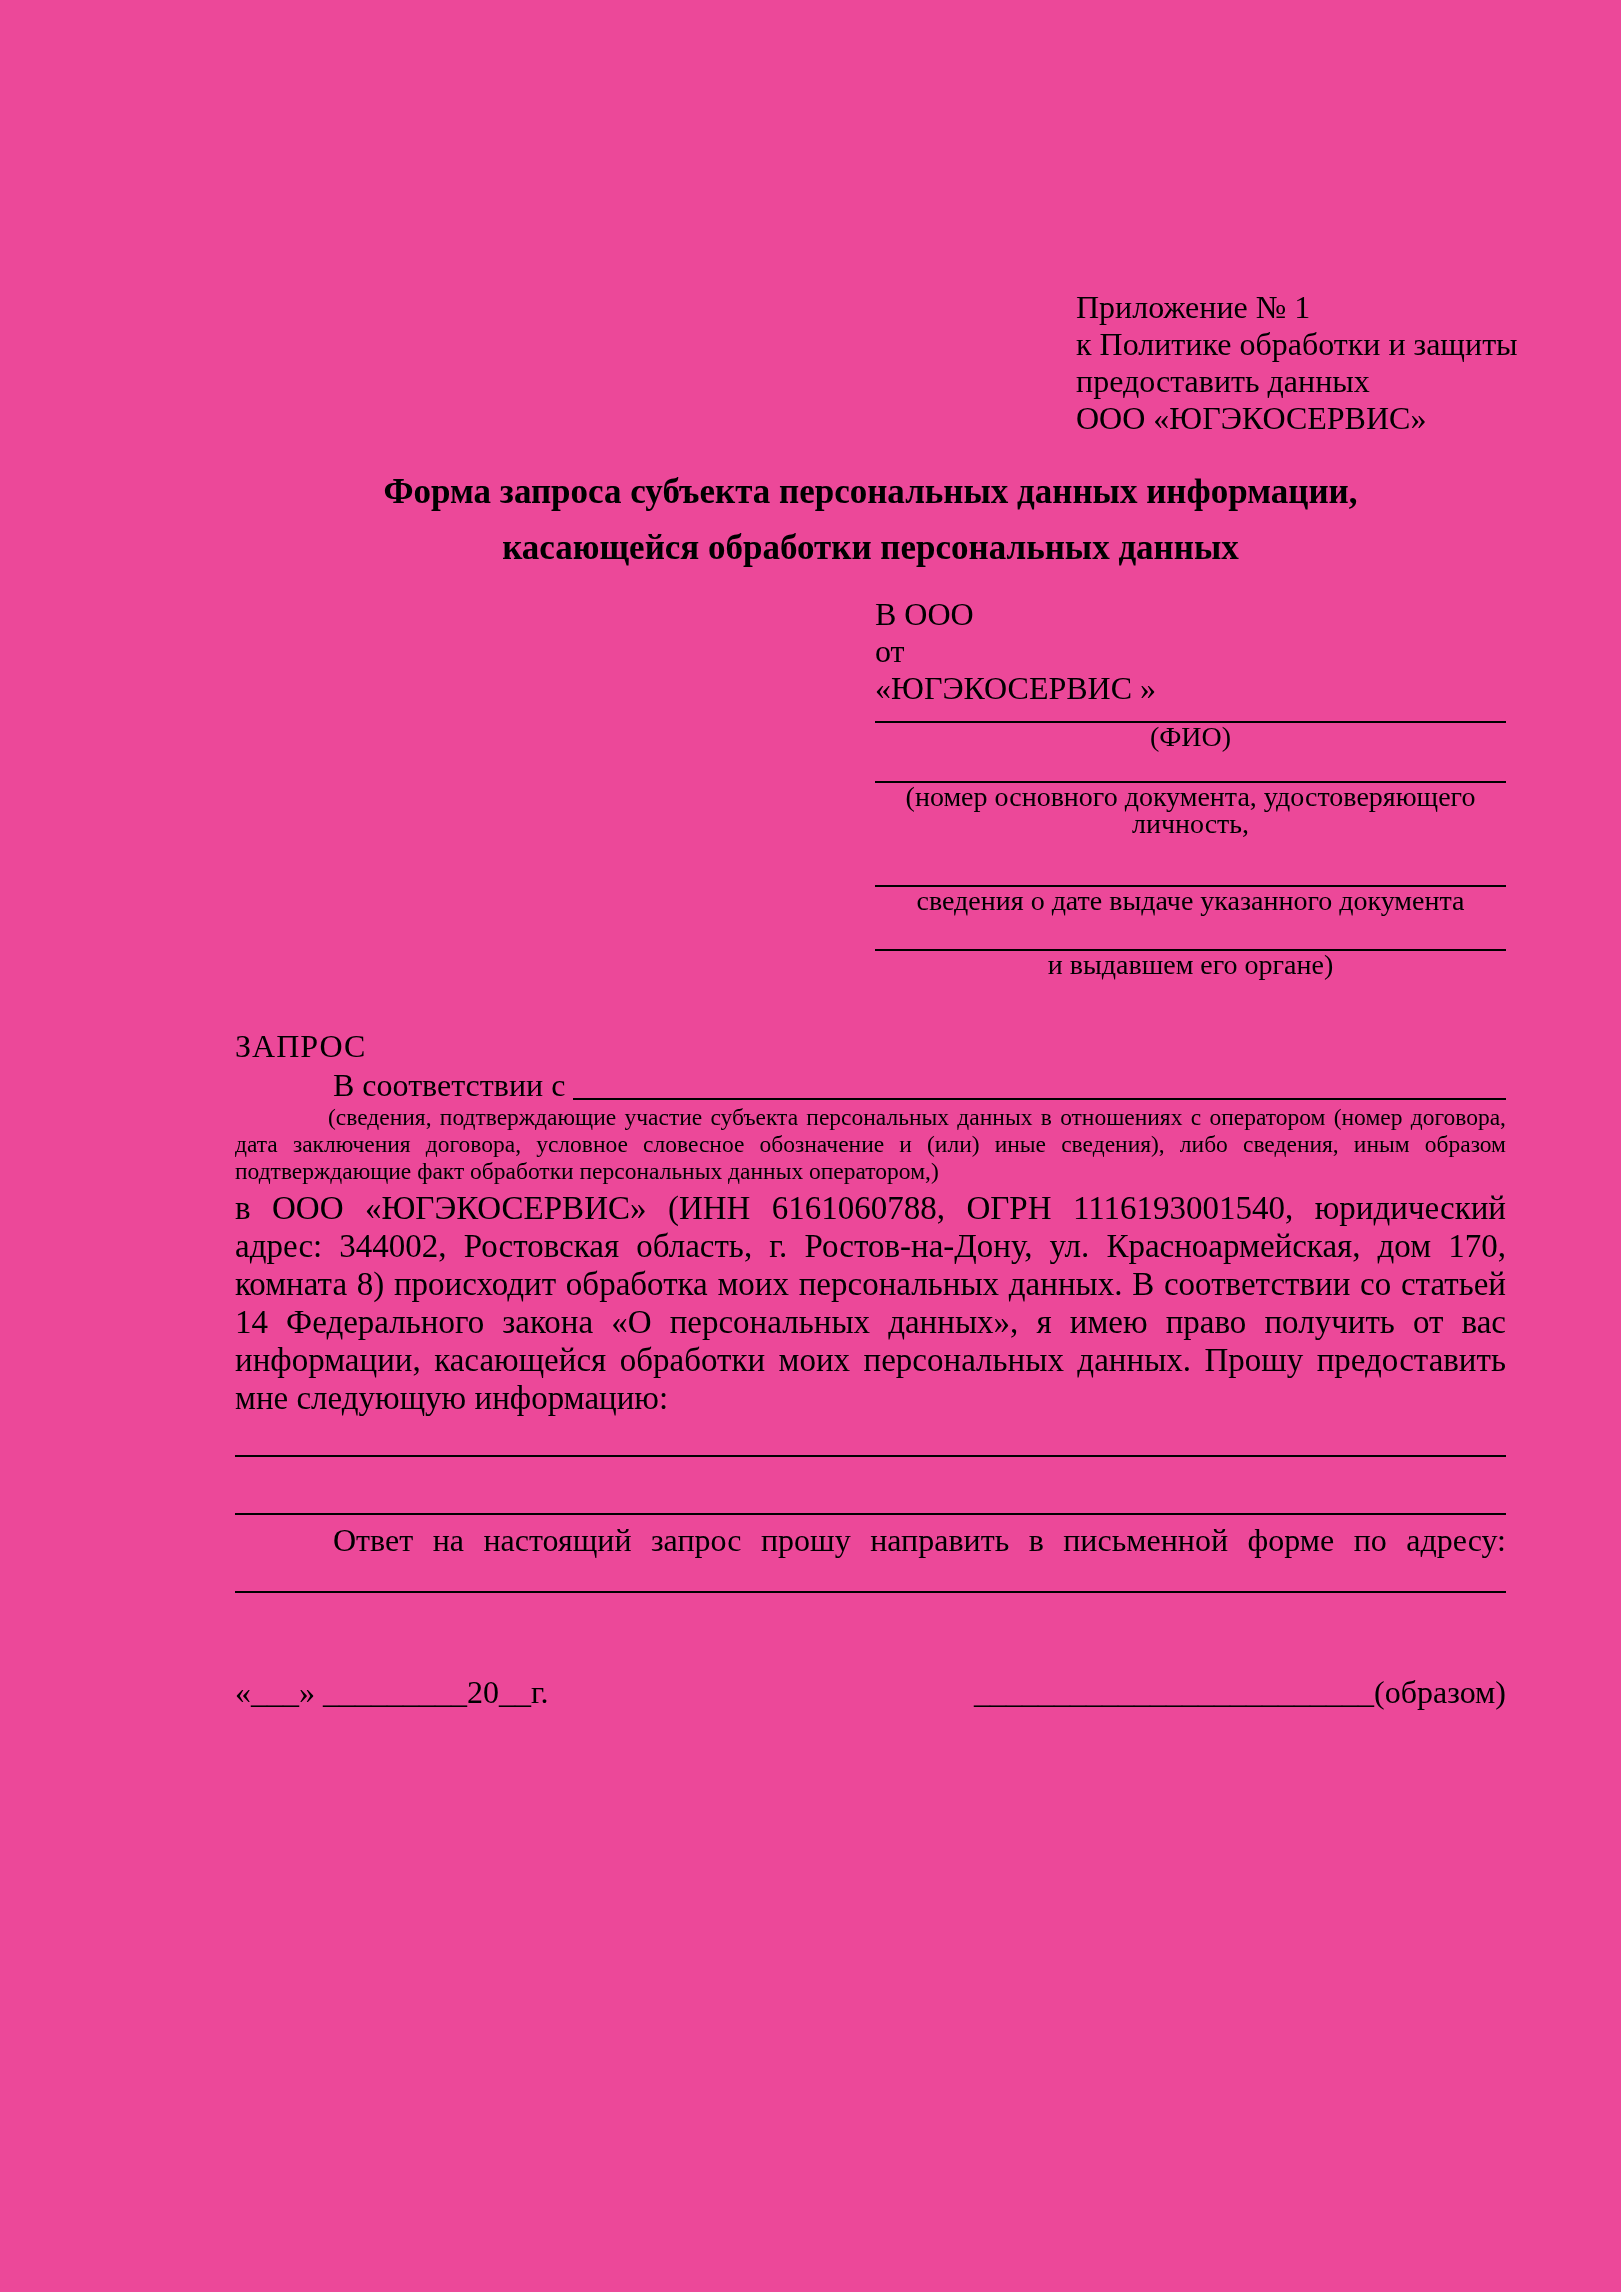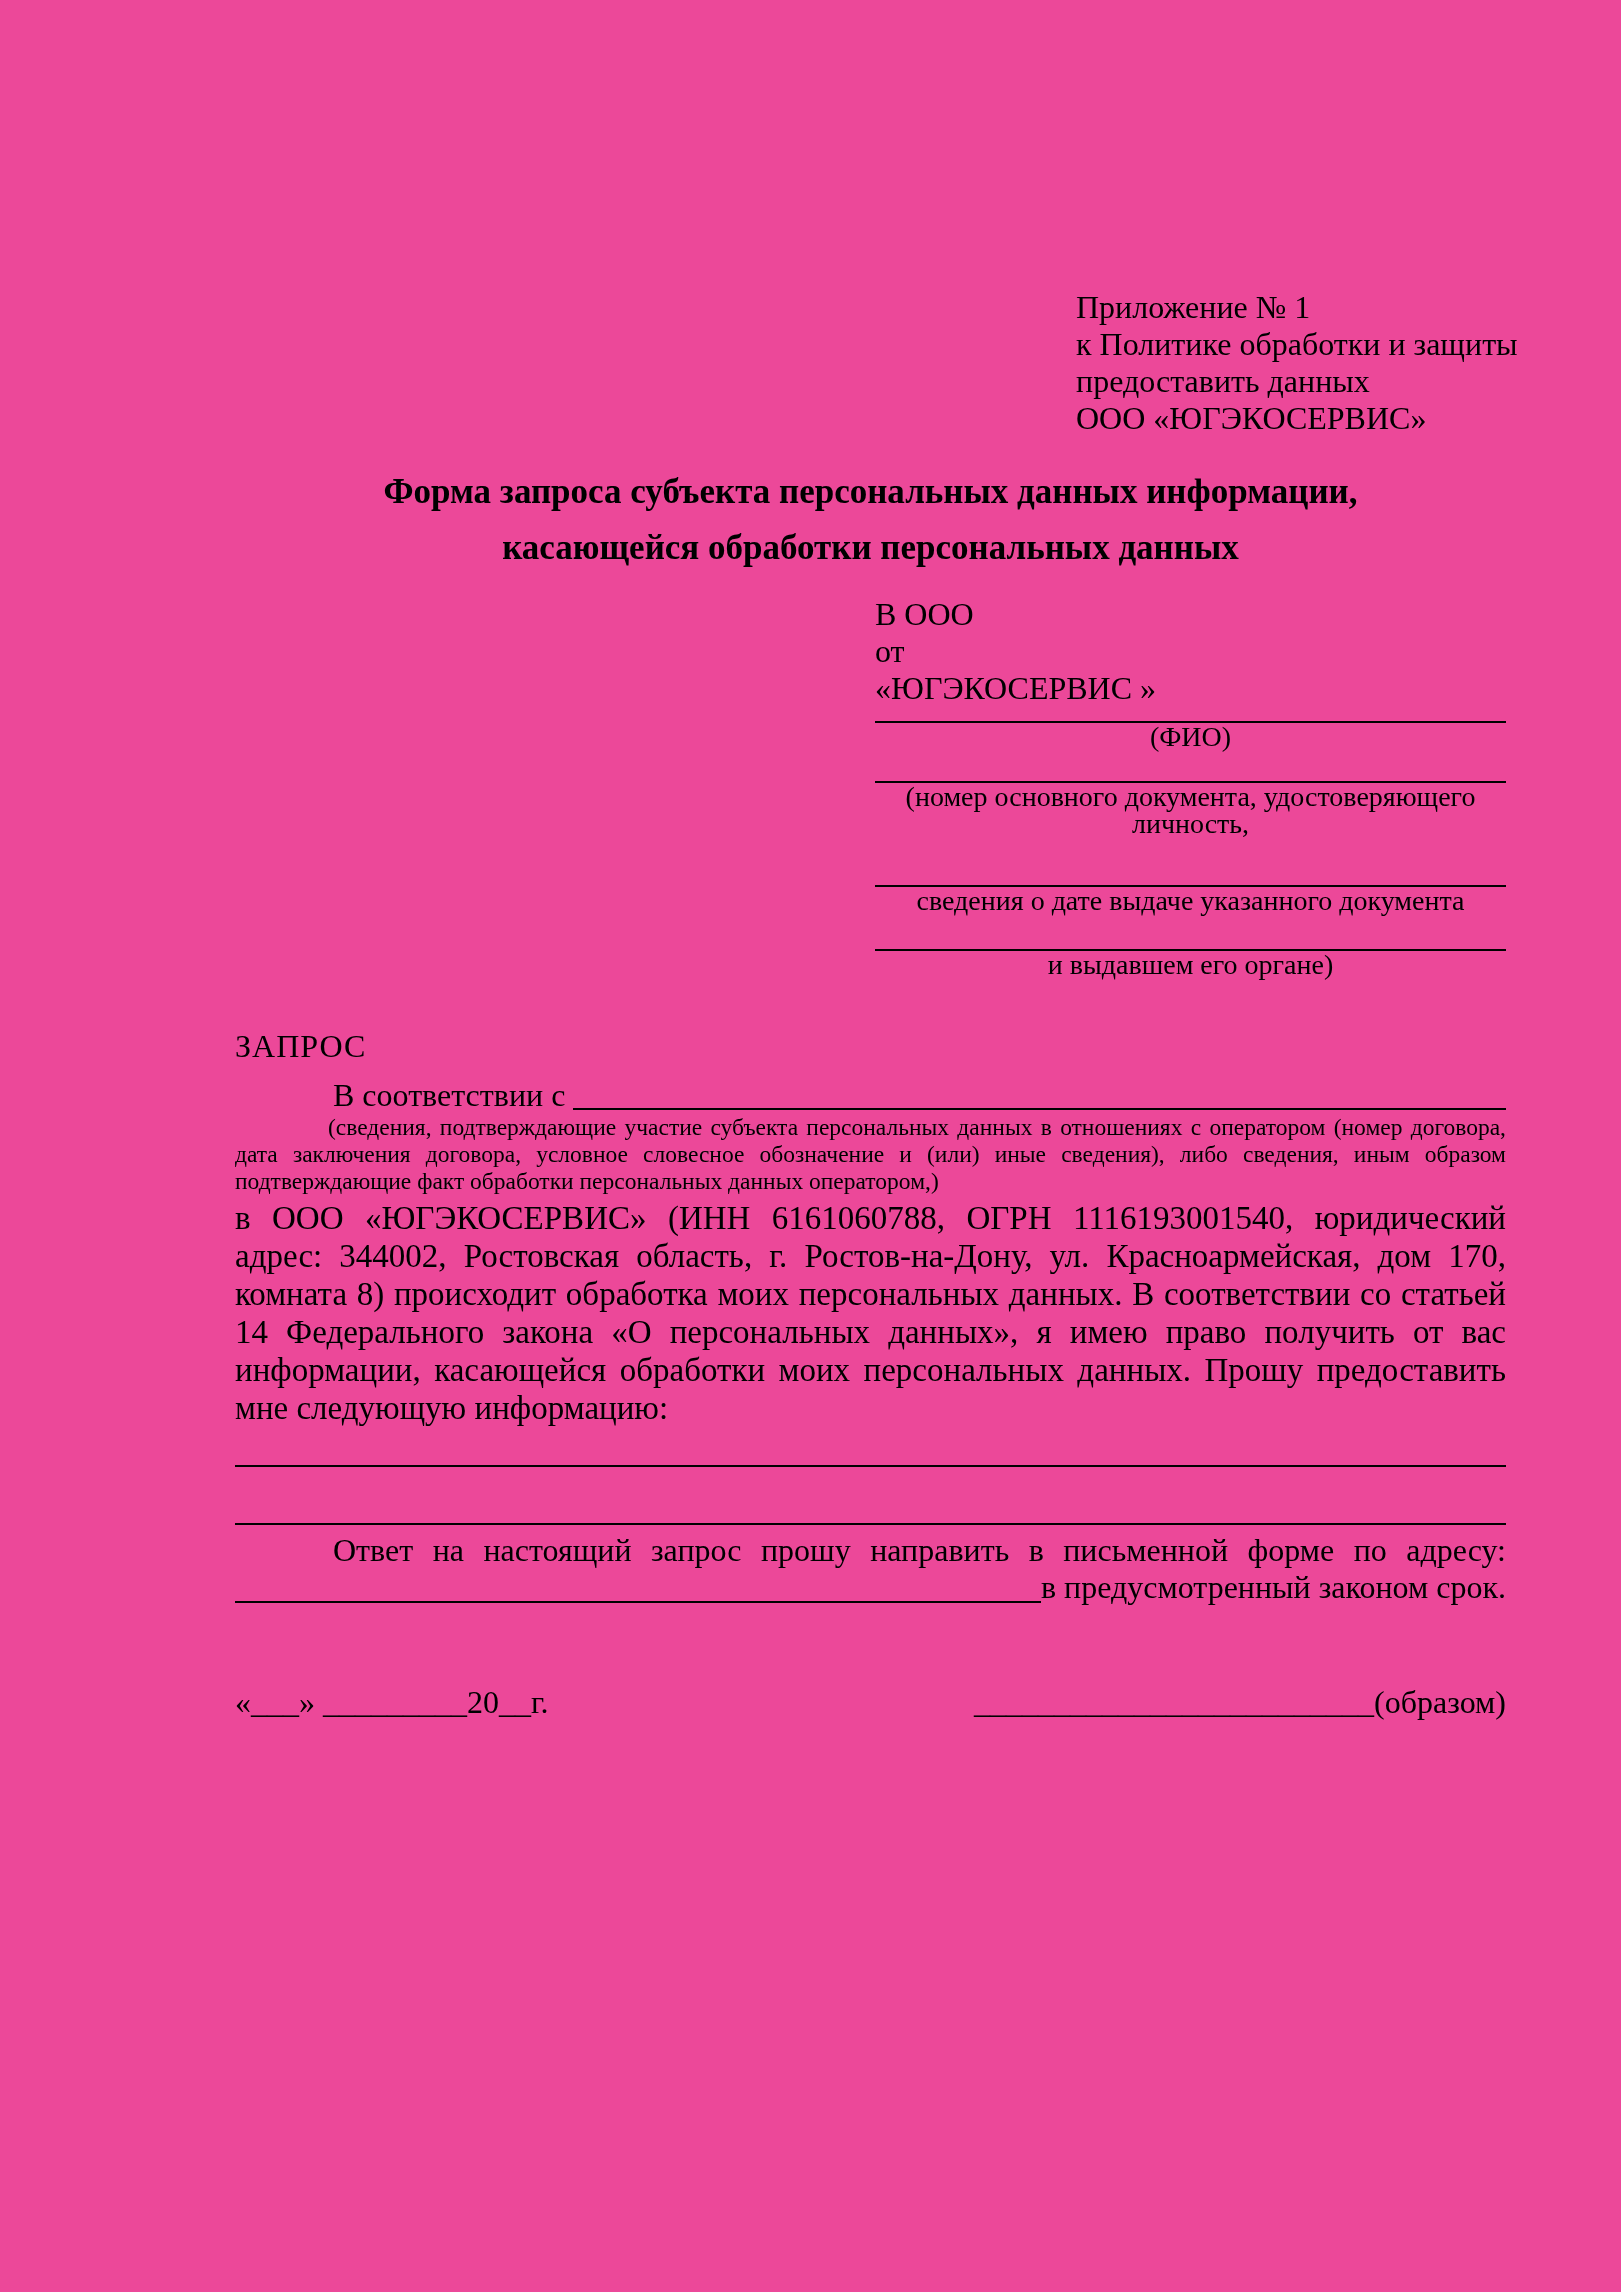--- a/index.html
+++ b/index.html
@@ -53,21 +53,21 @@
   }
   .zapros {
     margin-top: 49px;
     text-align: left;
     letter-spacing: 1px;
   }
   .accordance-row {
     display: flex;
     align-items: stretch;
     height: 37px;
-    margin-top: 12px;
+    margin-top: 2px;
   }
   .accordance-row .lead-indent { width: 98px; flex: none; }
   .accordance-row .label { white-space: nowrap; padding-right: 7.8px; }
   .fill-line {
     flex: 1;
     border-bottom: 2.9px solid #000000;
     margin-bottom: 3.9px;
   }
   .small-caption {
     margin: 0;
@@ -159,21 +159,20 @@
 
   <p class="body-par">в ООО «ЮГЭКОСЕРВИС» (ИНН 6161060788, ОГРН 1116193001540, юридический адрес: 344002, Ростовская область, г. Ростов-на-Дону, ул. Красноармейская, дом 170, комната 8) происходит обработка моих персональных данных. В соответствии со статьей 14 Федерального закона «О персональных данных», я имею право получить от вас информации, касающейся обработки моих персональных данных. Прошу предоставить мне следующую информацию:</p>
 
   <div class="full-blank-1"></div>
   <div class="full-blank-2"></div>
 
   <p class="answer-par">Ответ на настоящий запрос прошу направить в письменной форме по адресу:</p>
 
   <div class="address-row">
     <span class="fill-line"></span>
-    <span class="label">в предусмотренный законом срок.</span>
   </div>
 
   <div class="signature-row">
     <span class="nowrap">«___» _________20__г.</span>
     <span class="nowrap">_________________________(образом)</span>
   </div>
 
 </div>
 
 

